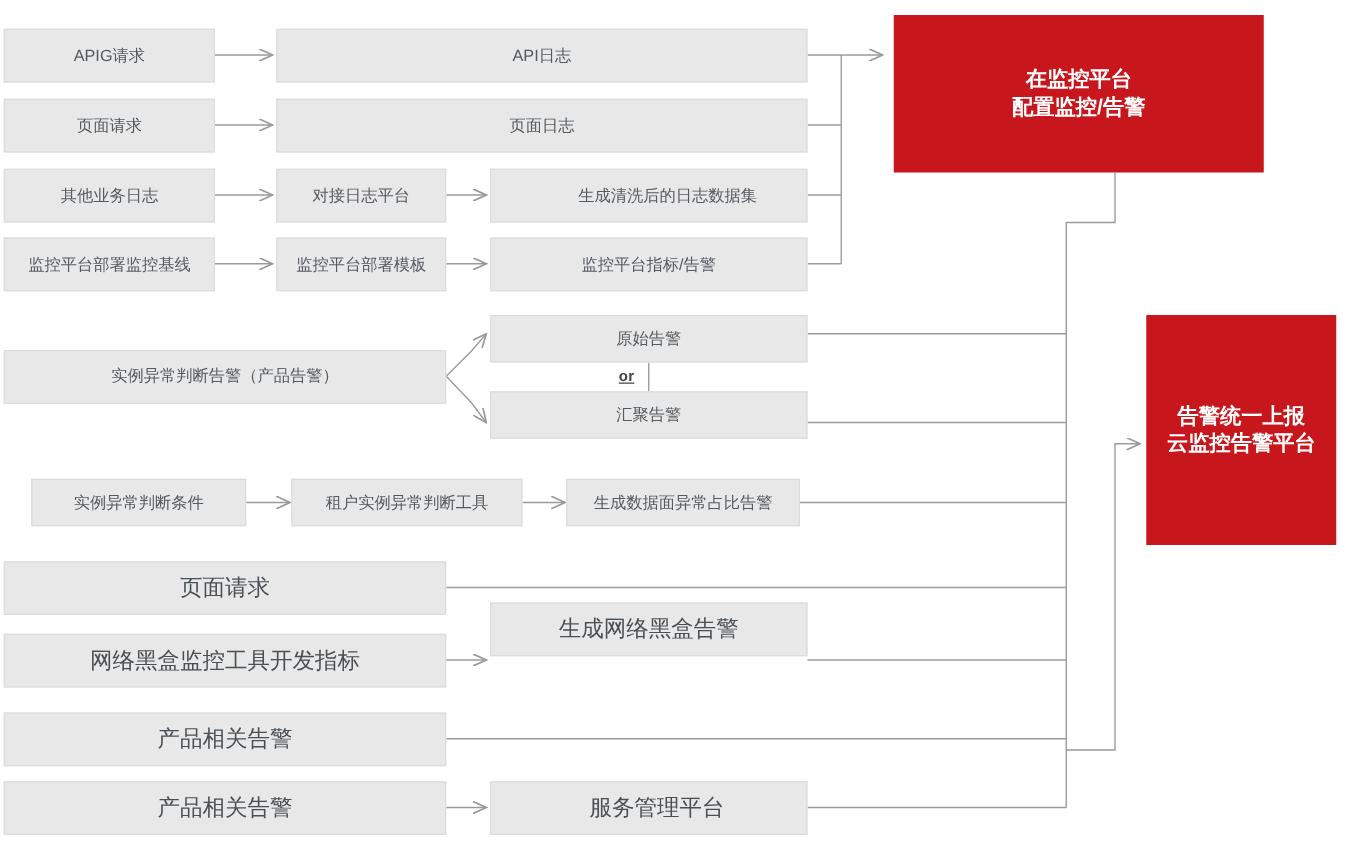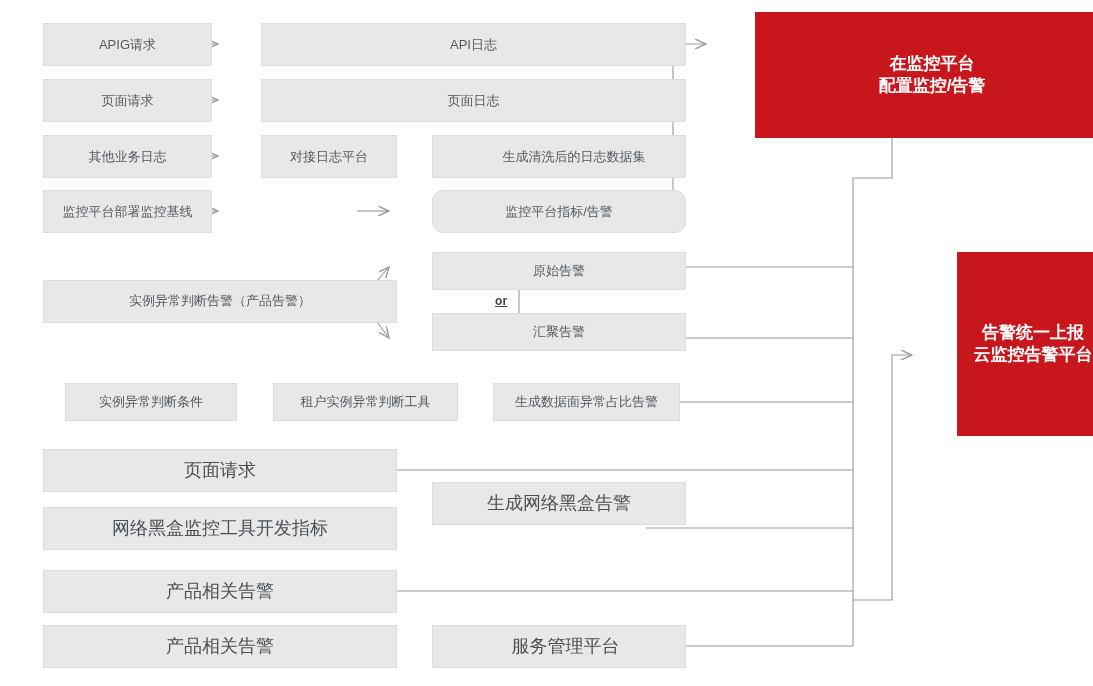--- a/index.html
+++ b/index.html
@@ -24,21 +24,20 @@
     pointer-events: none;
   }
   .node {
     position: absolute;
     box-sizing: border-box;
     display: flex;
     align-items: center;
     justify-content: center;
     text-align: center;
     line-height: 1.32;
-    margin-left: 40px;
   }
   .node.gray {
     background: #e8e8e8;
     border: 1px solid #dcdcdc;
     color: #555a5f;
     font-size: 13px;
   }
   .node.gray.big {
     font-size: 18px;
     color: #4a4f54;
@@ -129,35 +128,38 @@
   <div class="node gray" style="left:3px; top:135px; width:169px; height:43px;">
     <span>其他业务日志</span>
   </div>
   <div class="node gray" style="left:3px; top:190px; width:169px; height:43px;">
     <span>监控平台部署监控基线</span>
   </div>
 
   <div class="node gray" style="left:221px; top:135px; width:136px; height:43px;">
     <span>对接日志平台</span>
   </div>
+  <div class="node gray" style="left:221px; top:190px; width:136px; height:43px;">
+    <span>监控平台部署模板</span>
+  </div>
 
   <div class="node gray" style="left:221px; top:23px; width:425px; height:43px;">
     <span>API日志</span>
   </div>
   <div class="node gray" style="left:221px; top:79px; width:425px; height:43px;">
     <span>页面日志</span>
   </div>
   <div class="node gray" style="left:392px; top:135px; width:254px; height:43px;padding-left:30px;">
     <span>生成清洗后的日志数据集</span>
   </div>
-  <div class="node gray" style="left:392px; top:190px; width:254px; height:43px;border-radius:11px;">
+  <div class="node gray" style="left:392px; top:190px; width:254px; height:43px;">
     <span>监控平台指标/告警</span>
   </div>
 
-  <div class="node red" style="left:715px; top:12px; width:354px; height:126px; flex-direction:column;">
+  <div class="node red" style="left:715px; top:12px; width:296px; height:126px; flex-direction:column;">
     <span>在监控平台</span>
     <span>配置监控/告警</span>
   </div>
 
   <div class="node gray" style="left:3px; top:280px; width:354px; height:43px;font-family:Liberation Mono, monospace;">
     <span>实例异常判断告警（产品告警）</span>
   </div>
   <div class="node gray" style="left:392px; top:252px; width:254px; height:38px;">
     <span>原始告警</span>
   </div>

